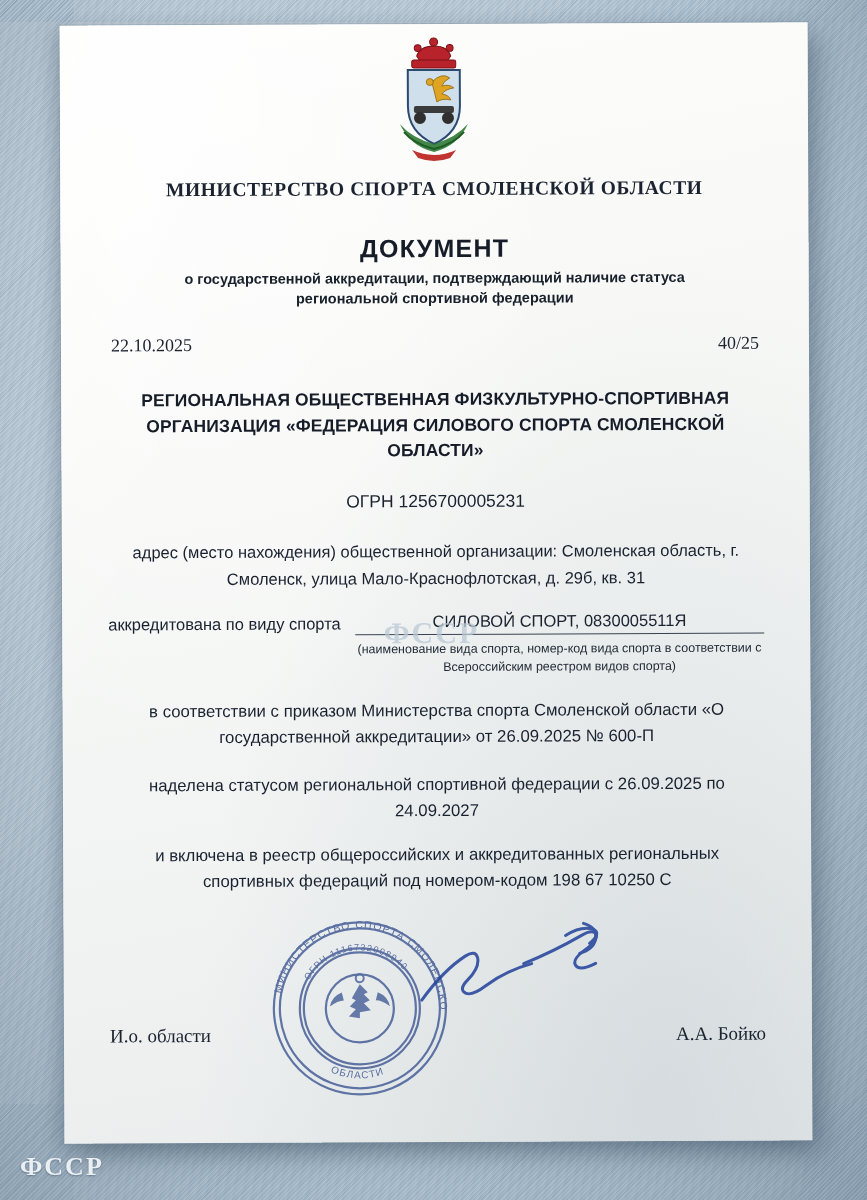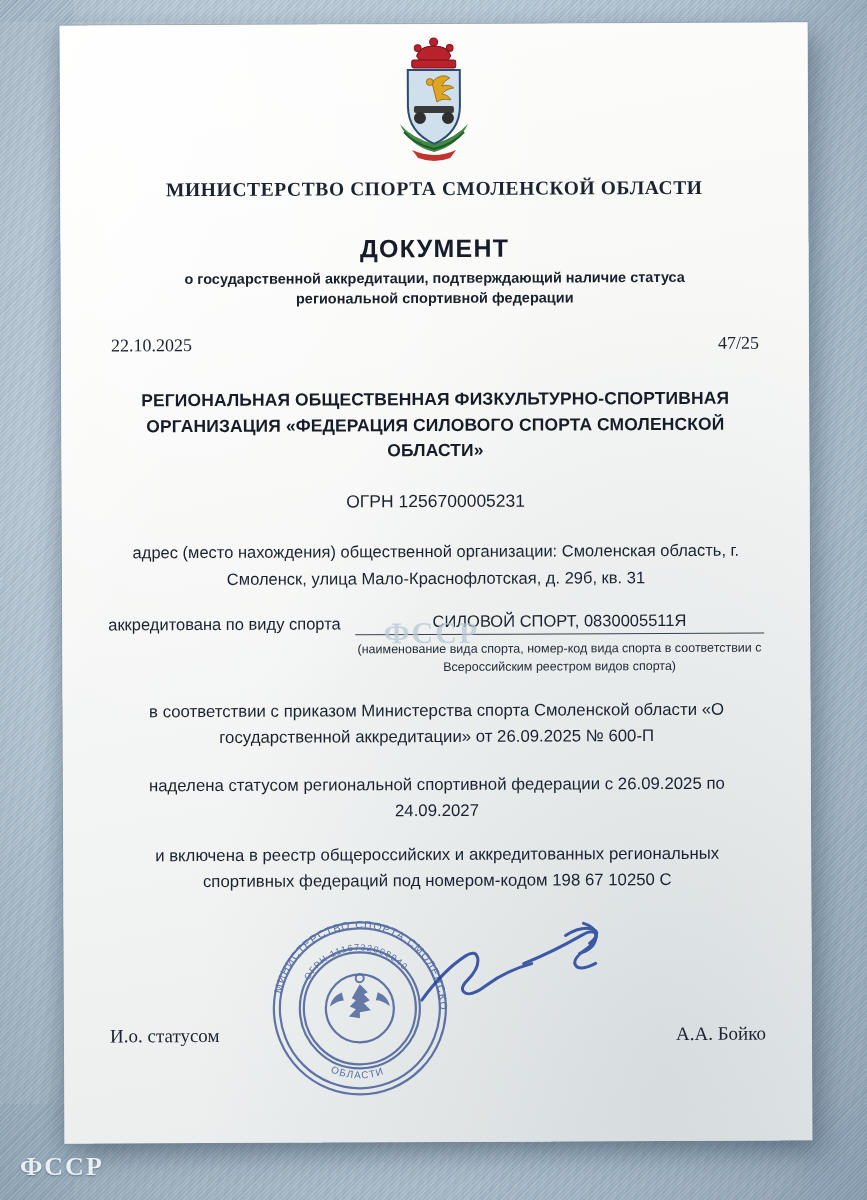--- a/index.html
+++ b/index.html
@@ -294,21 +294,21 @@
     <div class="ministry">МИНИСТЕРСТВО СПОРТА СМОЛЕНСКОЙ ОБЛАСТИ</div>
 
     <div class="doc-title">ДОКУМЕНТ</div>
     <div class="doc-sub">
       <span>о государственной аккредитации, подтверждающий наличие статуса</span><br>
       <span>региональной спортивной федерации</span>
     </div>
 
     <div class="meta-row">
       <span>22.10.2025</span>
-      <span>47/25</span>
+      <span>40/25</span>
     </div>
 
     <div class="org-name">РЕГИОНАЛЬНАЯ ОБЩЕСТВЕННАЯ ФИЗКУЛЬТУРНО-СПОРТИВНАЯ ОРГАНИЗАЦИЯ «ФЕДЕРАЦИЯ СИЛОВОГО СПОРТА СМОЛЕНСКОЙ ОБЛАСТИ»</div>
 
     <div class="ogrn">ОГРН 1256700005231</div>
 
     <div class="address">адрес (место нахождения) общественной организации: Смоленская область, г. Смоленск, улица Мало-Краснофлотская, д. 29б, кв. 31</div>
 
     <div class="accred">
       <span class="accred-label">аккредитована по виду спорта</span>
@@ -367,18 +367,18 @@
       <g fill="none" stroke="#21409a" stroke-width="3" stroke-linecap="round">
         <path d="M6 86 q22 -30 44 -44 q10 -6 12 2 q2 10 -10 22 q-8 8 -4 12 q6 6 22 -6 q20 -15 46 -22"></path>
         <path d="M108 50 q30 -12 58 -28 q10 -6 14 -2 q4 6 -10 16 q-14 10 -10 16 q4 6 20 -2"></path>
         <path d="M150 22 q16 -10 28 -6 q8 4 -4 14"></path>
         <path d="M168 10 q14 4 12 16 q-2 10 -16 14"></path>
       </g>
     </svg>
   </div>
 
   <div class="sign-row">
-    <span>И.о. статусом</span>
+    <span>И.о. области</span>
     <span>А.А. Бойко</span>
   </div>
 </div>
 
 <div class="wm wm-corner">ФССР</div>
 
 </body></html>

